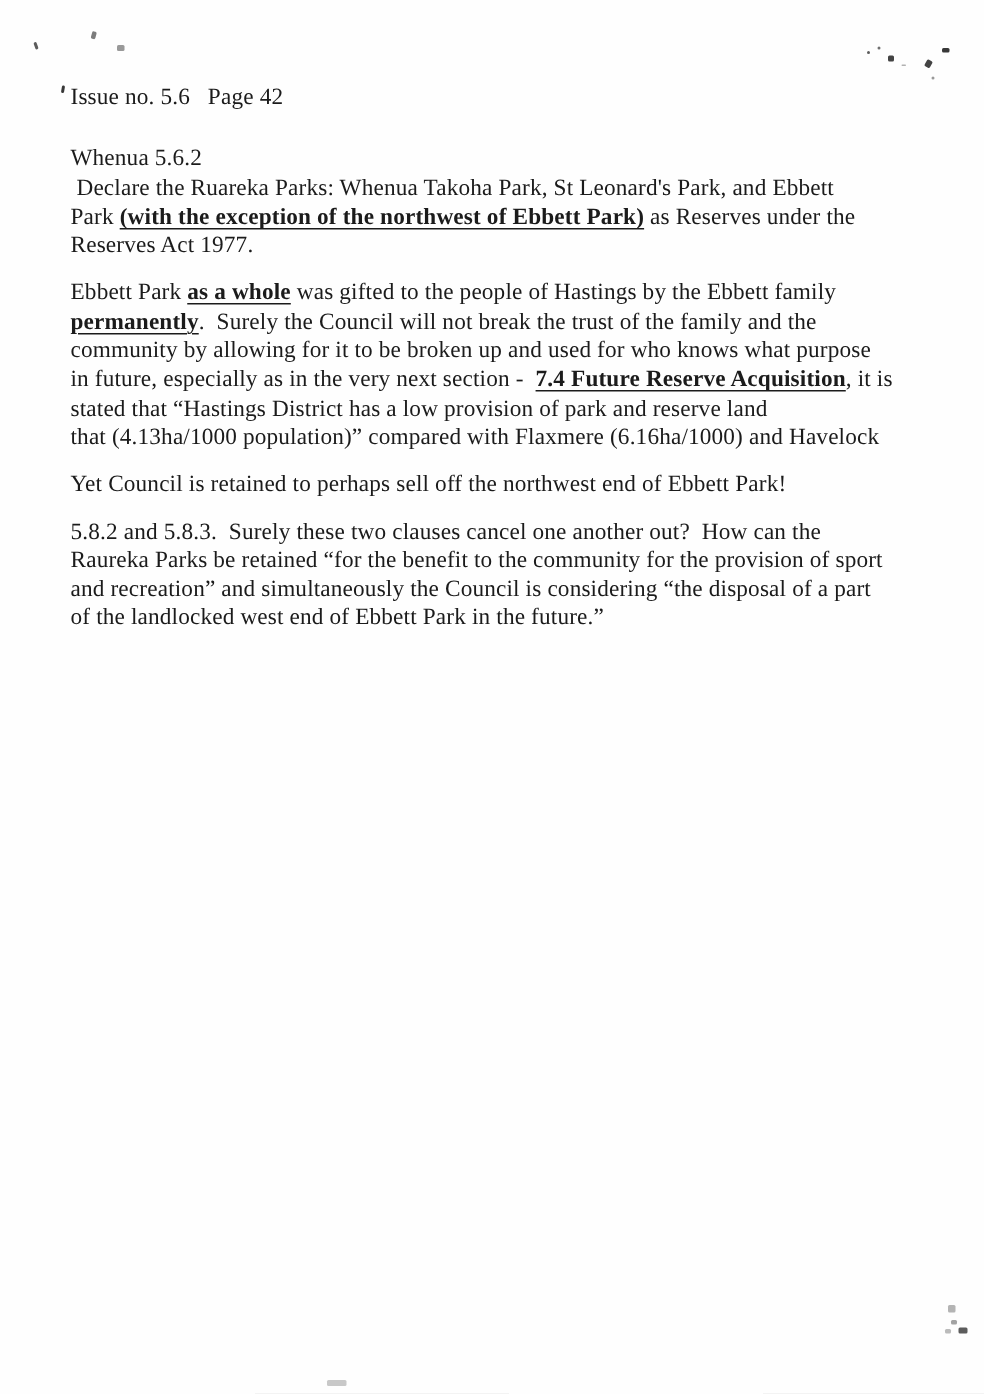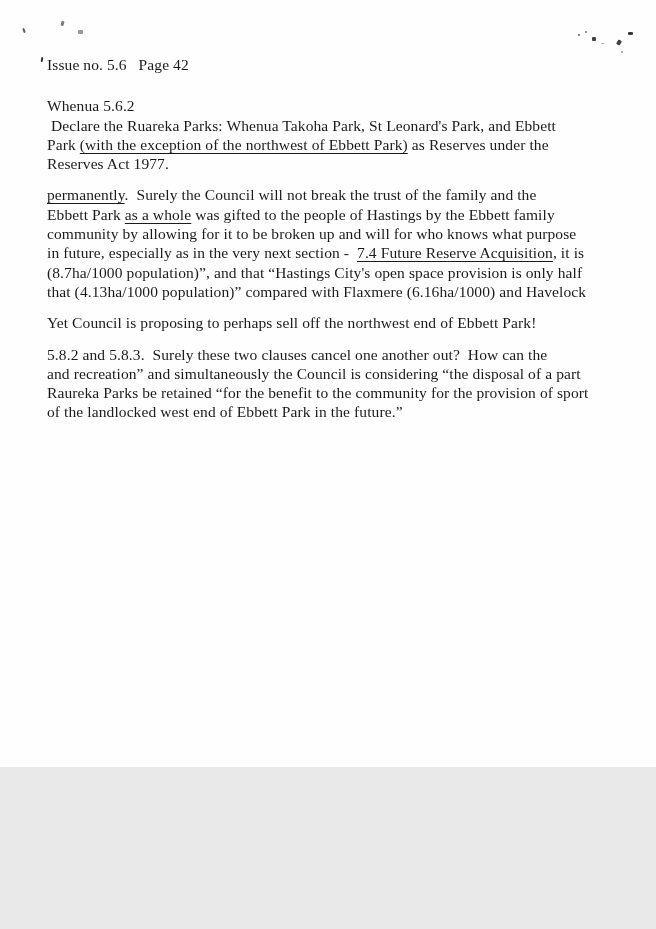--- a/index.html
+++ b/index.html
@@ -1,18 +1,18 @@
 <!DOCTYPE html>
 <html><head>
 <meta charset="utf-8">
 <style>
   html,body{margin:0;padding:0;background:#e9e9e9;}
   .page{
     position:relative;
-    width:656px;height:767px;
+    width:656px;height:929px;
     background:#fefefe;
     overflow:hidden;
     font-family:"Liberation Serif","DejaVu Serif",serif;
     color:#1b1b1b;
   }
   .content{
     position:absolute;
     left:47px;top:55px;
     width:580px;
   }
@@ -22,20 +22,21 @@
     white-space:pre;
     font-size:15.5px;
     line-height:19.3px;
     letter-spacing:0.1px;
   }
   .seg{display:inline;}
   .seg.u{
     text-decoration:underline;
     text-decoration-thickness:1px;
     text-underline-offset:2.5px;
+    font-weight:bold;
   }
   .mark{
     position:absolute;
     border-radius:1px;
   }
 </style>
 </head>
 <body>
 
 <div class="page">
@@ -43,34 +44,34 @@
       <div class="block gap-lg">
         <div class="line"><span class="seg">Issue no. 5.6   Page 42</span></div>
       </div>
       <div class="block">
         <div class="line"><span class="seg">Whenua 5.6.2</span></div>
         <div class="line"><span class="seg"> Declare the Ruareka Parks: Whenua Takoha Park, St Leonard's Park, and Ebbett</span></div>
         <div class="line"><span class="seg">Park </span><span class="seg u">(with the exception of the northwest of Ebbett Park)</span><span class="seg"> as Reserves under the</span></div>
         <div class="line"><span class="seg">Reserves Act 1977.</span></div>
       </div>
       <div class="block">
+        <div class="line"><span class="seg">Ebbett Park </span><span class="seg u">as a whole</span><span class="seg"> was gifted to the people of Hastings by the Ebbett family</span></div>
         <div class="line"><span class="seg u">permanently</span><span class="seg">.  Surely the Council will not break the trust of the family and the</span></div>
-        <div class="line"><span class="seg">Ebbett Park </span><span class="seg u">as a whole</span><span class="seg"> was gifted to the people of Hastings by the Ebbett family</span></div>
-        <div class="line"><span class="seg">community by allowing for it to be broken up and will for who knows what purpose</span></div>
+        <div class="line"><span class="seg">community by allowing for it to be broken up and used for who knows what purpose</span></div>
         <div class="line"><span class="seg">in future, especially as in the very next section -  </span><span class="seg u">7.4 Future Reserve Acquisition</span><span class="seg">, it is</span></div>
-        <div class="line"><span class="seg">(8.7ha/1000 population)”, and that “Hastings City's open space provision is only half</span></div>
+        <div class="line"><span class="seg">stated that “Hastings District has a low provision of park and reserve land</span></div>
         <div class="line"><span class="seg">that (4.13ha/1000 population)” compared with Flaxmere (6.16ha/1000) and Havelock</span></div>
       </div>
       <div class="block">
-        <div class="line"><span class="seg">Yet Council is proposing to perhaps sell off the northwest end of Ebbett Park!</span></div>
+        <div class="line"><span class="seg">Yet Council is retained to perhaps sell off the northwest end of Ebbett Park!</span></div>
       </div>
       <div class="block">
         <div class="line"><span class="seg">5.8.2 and 5.8.3.  Surely these two clauses cancel one another out?  How can the</span></div>
+        <div class="line"><span class="seg">Raureka Parks be retained “for the benefit to the community for the provision of sport</span></div>
         <div class="line"><span class="seg">and recreation” and simultaneously the Council is considering “the disposal of a part</span></div>
-        <div class="line"><span class="seg">Raureka Parks be retained “for the benefit to the community for the provision of sport</span></div>
         <div class="line"><span class="seg">of the landlocked west end of Ebbett Park in the future.”</span></div>
       </div>
     </div>
   <div id="marks-layer">
       <div class="mark" style="left: 23px; top: 28px; width: 2px; height: 5px; background: rgb(51, 51, 51); opacity: 0.8; transform: rotate(-20deg);"></div>
       <div class="mark" style="left: 61px; top: 21px; width: 3px; height: 5px; background: rgb(68, 68, 68); opacity: 0.7; transform: rotate(15deg);"></div>
       <div class="mark" style="left: 78px; top: 30px; width: 5px; height: 4px; background: rgb(85, 85, 85); opacity: 0.6;"></div>
       <div class="mark" style="left: 41px; top: 57px; width: 2px; height: 5px; background: rgb(34, 34, 34); opacity: 0.9; transform: rotate(10deg);"></div>
       <div class="mark" style="left: 578px; top: 34px; width: 2px; height: 2px; background: rgb(51, 51, 51); opacity: 0.8;"></div>
       <div class="mark" style="left: 585px; top: 31px; width: 2px; height: 2px; background: rgb(51, 51, 51); opacity: 0.7;"></div>

